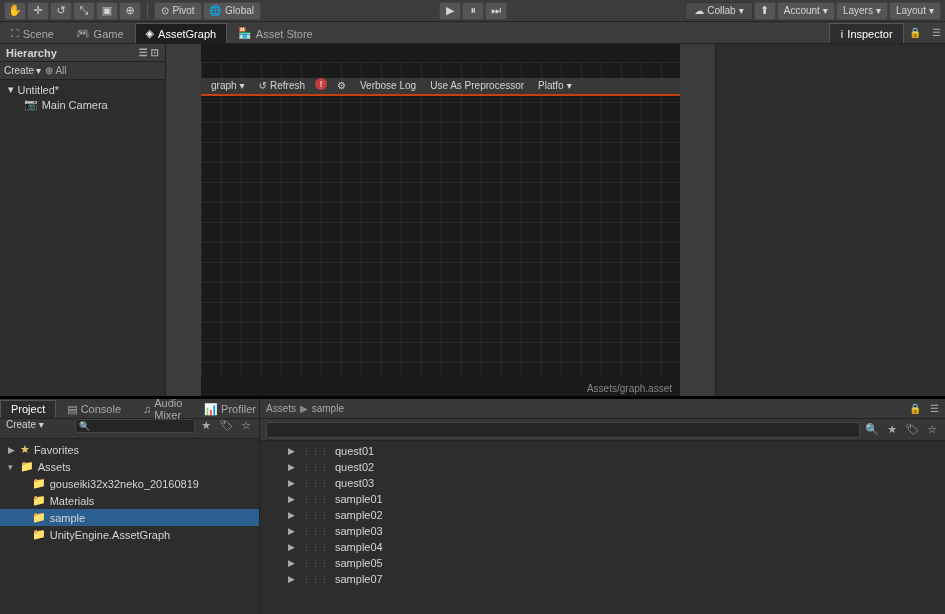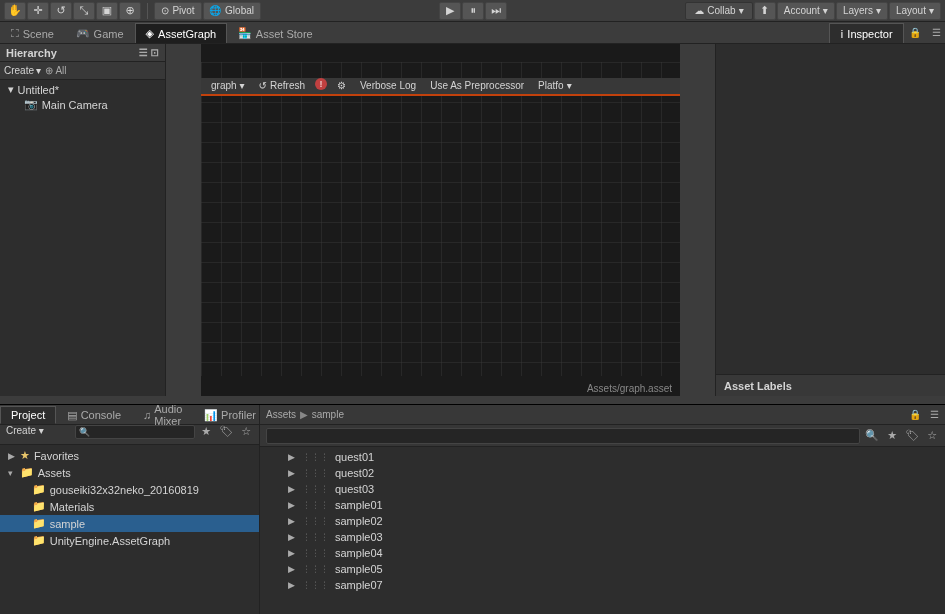--- a/index.html
+++ b/index.html
@@ -276,22 +276,21 @@
     .inspector-content {
       flex: 1;
       padding: 4px;
       overflow-y: auto;
     }
 
     
     .bottom-section {
       flex: 1;
       display: flex;
-      border-top: 1px solid #000000;
-      margin-top: 8px;
+      border-top: 3px solid #000000;
     }
 
     
     .bottom-left {
       width: 260px;
       min-width: 260px;
       background: #2d2d2d;
       border-right: 1px solid #222;
       display: flex;
       flex-direction: column;
@@ -574,23 +573,20 @@
 
       <div class="grid-canvas"></div>
 
       <div class="viewport-status">
         <span>Assets/graph.asset</span>
       </div>
     </div>
 
     <div class="inspector-panel">
       <div class="inspector-content">
-      </div>
-      <div class="inspector-footer">
-        <span>Asset Labels</span>
       </div>
     </div>
   </div>
 
   <div class="bottom-section">
 
     <div class="bottom-left">
       <div class="bottom-tabs">
         <div class="bottom-tab active">
           <span>Project</span>

